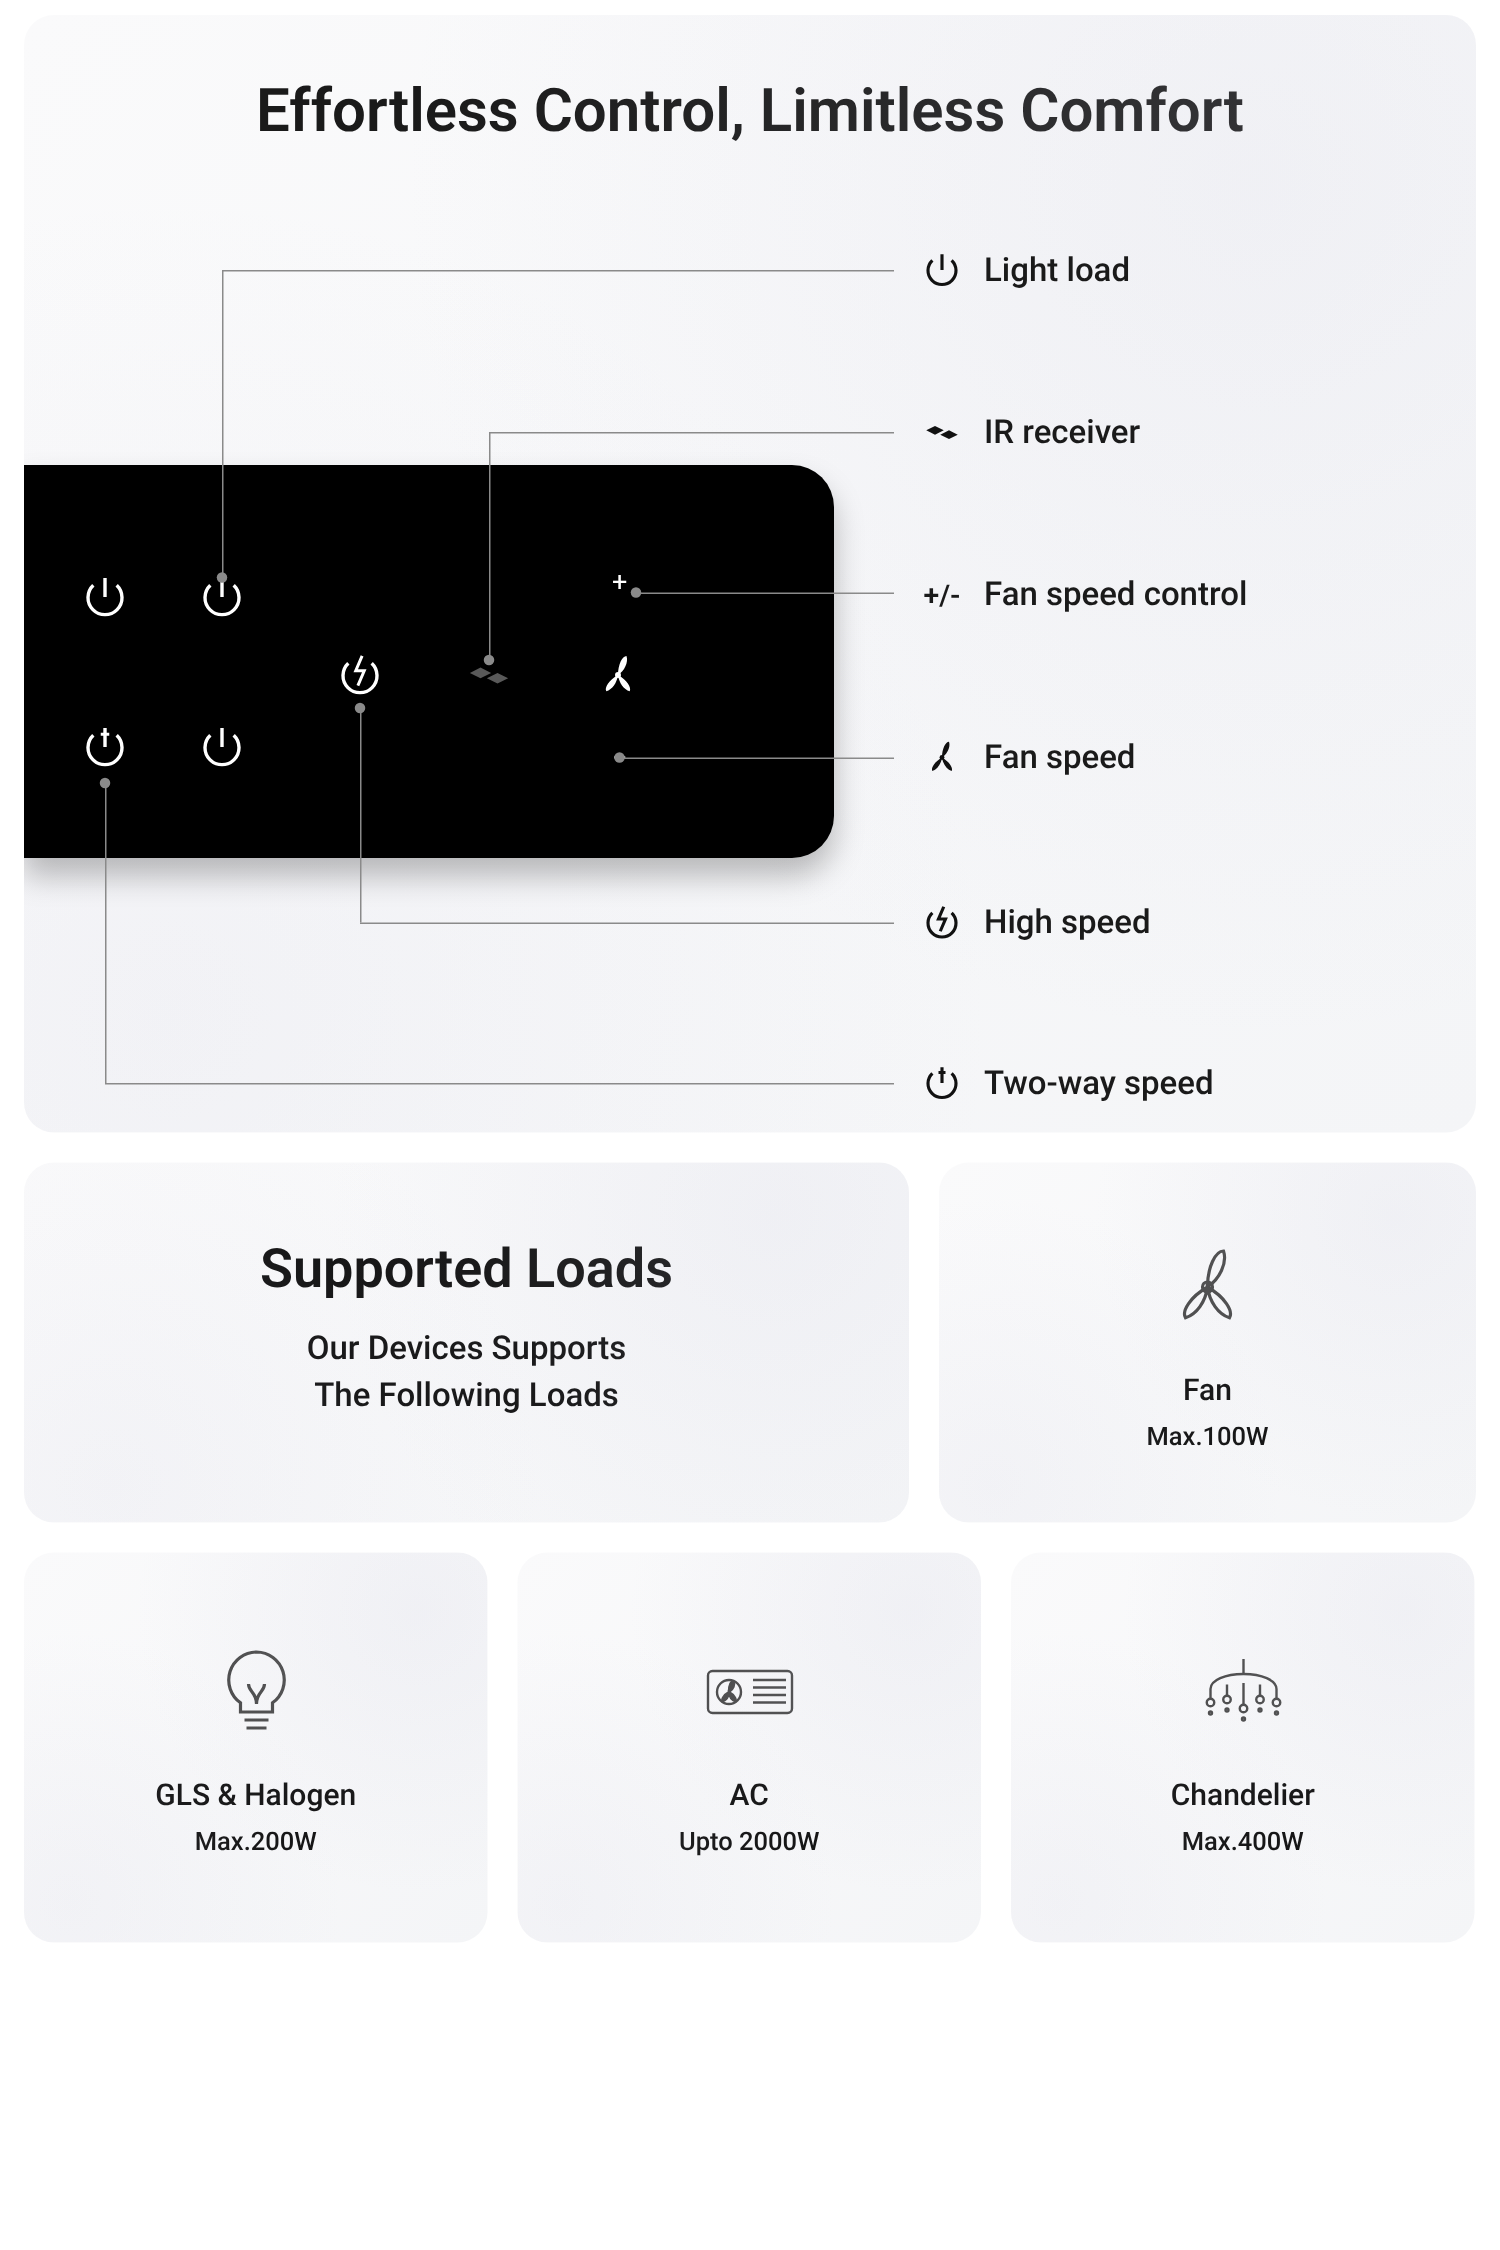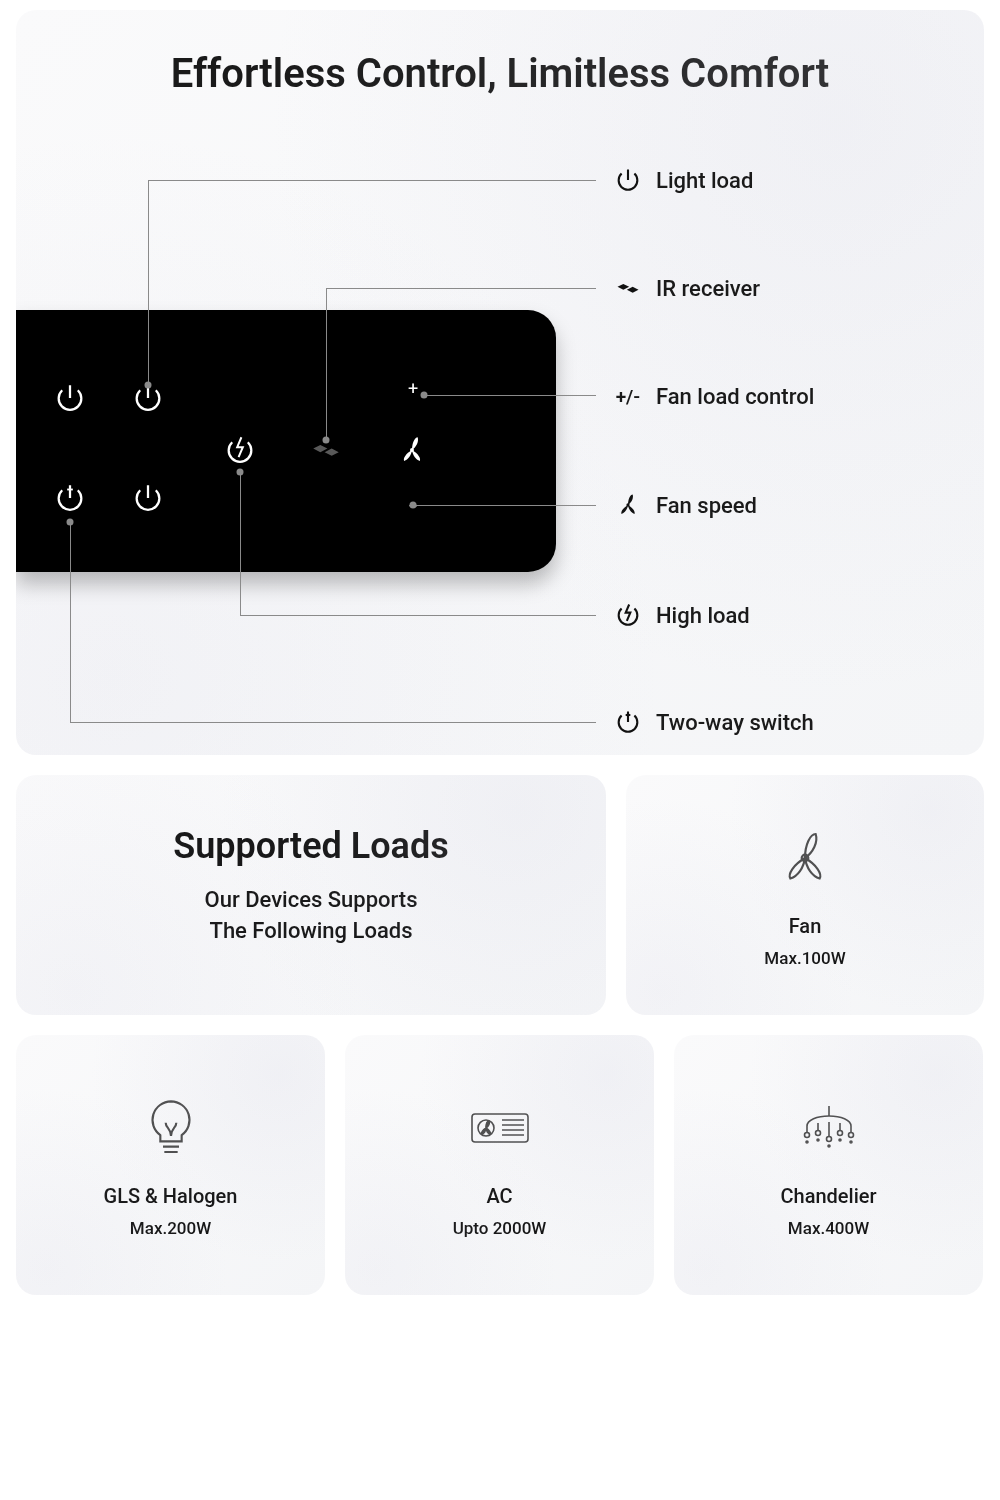--- a/index.html
+++ b/index.html
@@ -170,49 +170,49 @@
     <span class="ic">
         <svg viewBox="0 0 24 24" fill="#111">
           <path d="M3 11l5-2.5 5 2.5-5 2.5z"></path>
           <path d="M11 13.5l5-2.5 5 2.5-5 2.5z"></path>
         </svg>
       </span>
     <span>IR receiver</span>
   </div>
   <div class="co" style="left:598px; top:372px">
     <span class="ic" style="font-size:19px;font-weight:600">+/-</span>
-    <span>Fan load control</span>
+    <span>Fan speed control</span>
   </div>
   <div class="co" style="left:598px; top:481px">
     <span class="ic">
         <svg viewBox="0 0 24 24" fill="#111">
           <circle cx="12" cy="12" r="1.4"></circle>
           <path d="M12 12c0-5 2-9 4-9 1 3-1 7-4 9zM12 12c4.3 2.5 6.5 6 5.5 7.7-2.8-.9-5-4-5.5-7.7zM12 12c-4.3 2.5-6.5 6-5.5 7.7 2.8-.9 5-4 5.5-7.7z"></path>
         </svg>
       </span>
     <span>Fan speed</span>
   </div>
   <div class="co" style="left:598px; top:591px">
     <span class="ic">
         <svg viewBox="0 0 24 24" fill="none" stroke="#111" stroke-width="1.8">
           <path d="M6.5 6.5a8 8 0 1 0 11 0"></path>
           <path d="M13 3l-3 7h4l-3 7"></path>
         </svg>
       </span>
-    <span>High load</span>
+    <span>High speed</span>
   </div>
   <div class="co" style="left:598px; top:698px">
     <span class="ic">
         <svg viewBox="0 0 24 24" fill="none" stroke="#111" stroke-width="1.8">
           <path d="M12 3v9"></path>
           <path d="M6.5 6.5a8 8 0 1 0 11 0"></path>
           <path d="M10 6h4"></path>
         </svg>
       </span>
-    <span>Two-way switch</span>
+    <span>Two-way speed</span>
   </div>
 </div>
 
 <div class="row2">
   <div class="card sup-title-card">
     <div class="swirl"></div>
     <div class="sup-title" style="text-align:center">Supported Loads</div>
     <div class="sup-sub">
       <div>Our Devices Supports</div>
       <div>The Following Loads</div>

